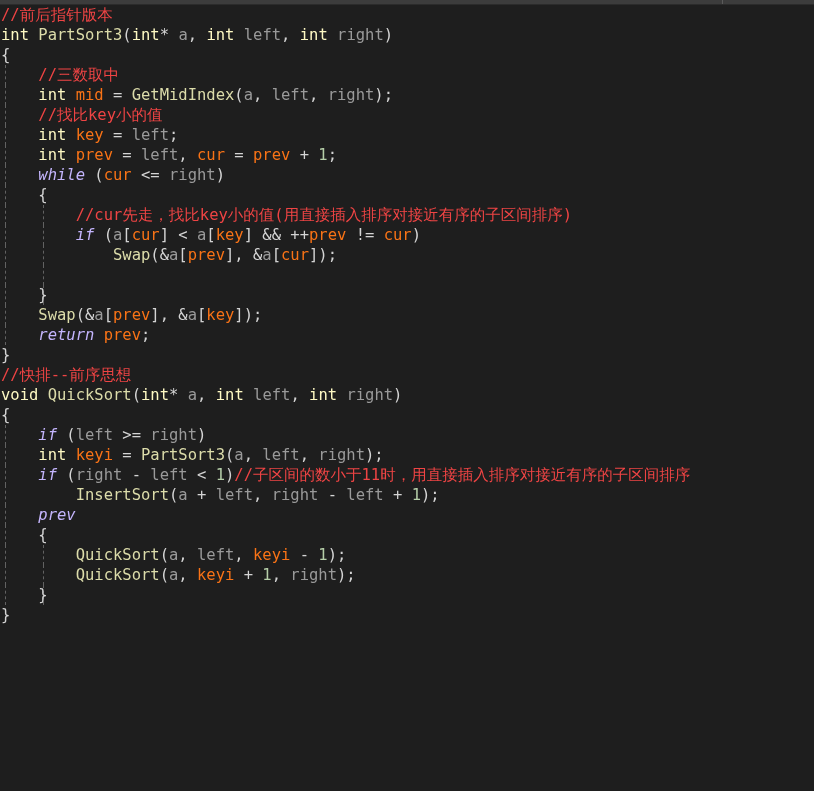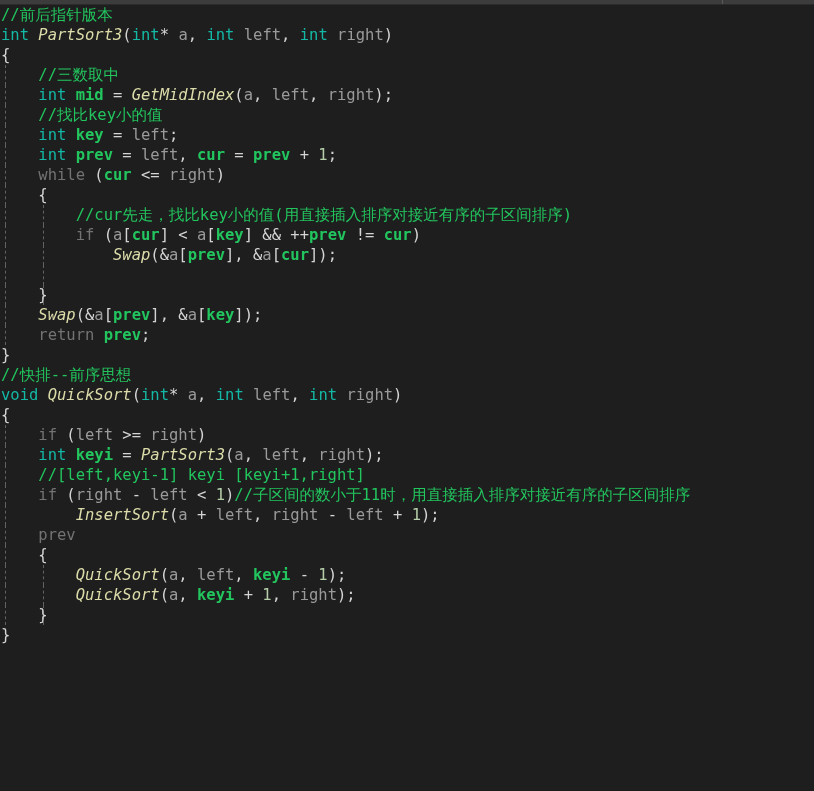--- a/index.html
+++ b/index.html
@@ -62,26 +62,26 @@
     width: 0px;
     height: 20px;
     border-left: 1px dashed #6e6e6e;
     opacity: .85;
     z-index: 1;
   }
   .g1 { left: 5px; }
   .g2 { left: 43px; }
 
   
-  .k   { color: #14b8a6; }   
-  .ctl { color: #737373; }   
-  .fn  { color: #dcdcaa; font-style: italic; }   
-  .var { color: #22c55e; font-weight: bold; }   
+  .k   { color: #fef9c3; }   
+  .ctl { color: #c4b5fd; font-style: italic; }   
+  .fn  { color: #dcdcaa; }   
+  .var { color: #f97316; }   
   .pm  { color: #9a9a9a; }   
-  .cm  { color: #22c55e; }   
+  .cm  { color: #ef4444; }   
   .num { color: #b5cea8; }   
   .op  { color: #d4d4d4; }   
 </style>
 </head>
 <body>
 
 <div id="editor-root">
 
   <div id="top-chrome">
     <div class="tick" style="left:722px;"></div>
@@ -104,21 +104,20 @@
       <div class="code-line"><span class="guide g1"></span><span class="guide g2"></span></div>
       <div class="code-line"><span class="guide g1"></span><span class="guide g2"></span><span class="txt"><span class="op">    }</span></span></div>
       <div class="code-line"><span class="guide g1"></span><span class="txt"><span class="op">    </span><span class="fn">Swap</span><span class="op">(&amp;</span><span class="pm">a</span><span class="op">[</span><span class="var">prev</span><span class="op">], &amp;</span><span class="pm">a</span><span class="op">[</span><span class="var">key</span><span class="op">]);</span></span></div>
       <div class="code-line"><span class="guide g1"></span><span class="txt"><span class="op">    </span><span class="ctl">return</span><span class="op"> </span><span class="var">prev</span><span class="op">;</span></span></div>
       <div class="code-line"><span class="txt"><span class="op">}</span></span></div>
       <div class="code-line"><span class="txt"><span class="cm">//快排--前序思想</span></span></div>
       <div class="code-line"><span class="txt"><span class="k">void</span><span class="op"> </span><span class="fn">QuickSort</span><span class="op">(</span><span class="k">int</span><span class="op">*</span><span class="op"> </span><span class="pm">a</span><span class="op">, </span><span class="k">int</span><span class="op"> </span><span class="pm">left</span><span class="op">, </span><span class="k">int</span><span class="op"> </span><span class="pm">right</span><span class="op">)</span></span></div>
       <div class="code-line"><span class="txt"><span class="op">{</span></span></div>
       <div class="code-line"><span class="guide g1"></span><span class="txt"><span class="op">    </span><span class="ctl">if</span><span class="op"> (</span><span class="pm">left</span><span class="op"> &gt;= </span><span class="pm">right</span><span class="op">)</span></span></div>
       <div class="code-line"><span class="guide g1"></span><span class="txt"><span class="op">    </span><span class="k">int</span><span class="op"> </span><span class="var">keyi</span><span class="op"> = </span><span class="fn">PartSort3</span><span class="op">(</span><span class="pm">a</span><span class="op">, </span><span class="pm">left</span><span class="op">, </span><span class="pm">right</span><span class="op">);</span></span></div>
-      <div class="code-line"><span class="guide g1"></span><span class="txt"><span class="op">    </span><span class="cm">//[left,keyi-1] keyi [keyi+1,right]</span></span></div>
       <div class="code-line"><span class="guide g1"></span><span class="txt"><span class="op">    </span><span class="ctl">if</span><span class="op"> (</span><span class="pm">right</span><span class="op"> - </span><span class="pm">left</span><span class="op"> &lt; </span><span class="num">1</span><span class="op">)</span><span class="cm">//子区间的数小于11时，用直接插入排序对接近有序的子区间排序</span></span></div>
       <div class="code-line"><span class="guide g1"></span><span class="txt"><span class="op">        </span><span class="fn">InsertSort</span><span class="op">(</span><span class="pm">a</span><span class="op"> + </span><span class="pm">left</span><span class="op">, </span><span class="pm">right</span><span class="op"> - </span><span class="pm">left</span><span class="op"> + </span><span class="num">1</span><span class="op">);</span></span></div>
       <div class="code-line"><span class="guide g1"></span><span class="txt"><span class="op">    </span><span class="ctl">prev</span></span></div>
       <div class="code-line"><span class="guide g1"></span><span class="txt"><span class="op">    {</span></span></div>
       <div class="code-line"><span class="guide g1"></span><span class="guide g2"></span><span class="txt"><span class="op">        </span><span class="fn">QuickSort</span><span class="op">(</span><span class="pm">a</span><span class="op">, </span><span class="pm">left</span><span class="op">, </span><span class="var">keyi</span><span class="op"> - </span><span class="num">1</span><span class="op">);</span></span></div>
       <div class="code-line"><span class="guide g1"></span><span class="guide g2"></span><span class="txt"><span class="op">        </span><span class="fn">QuickSort</span><span class="op">(</span><span class="pm">a</span><span class="op">, </span><span class="var">keyi</span><span class="op"> + </span><span class="num">1</span><span class="op">, </span><span class="pm">right</span><span class="op">);</span></span></div>
       <div class="code-line"><span class="guide g1"></span><span class="guide g2"></span><span class="txt"><span class="op">    }</span></span></div>
       <div class="code-line"><span class="txt"><span class="op">}</span></span></div>
     </div>
 

